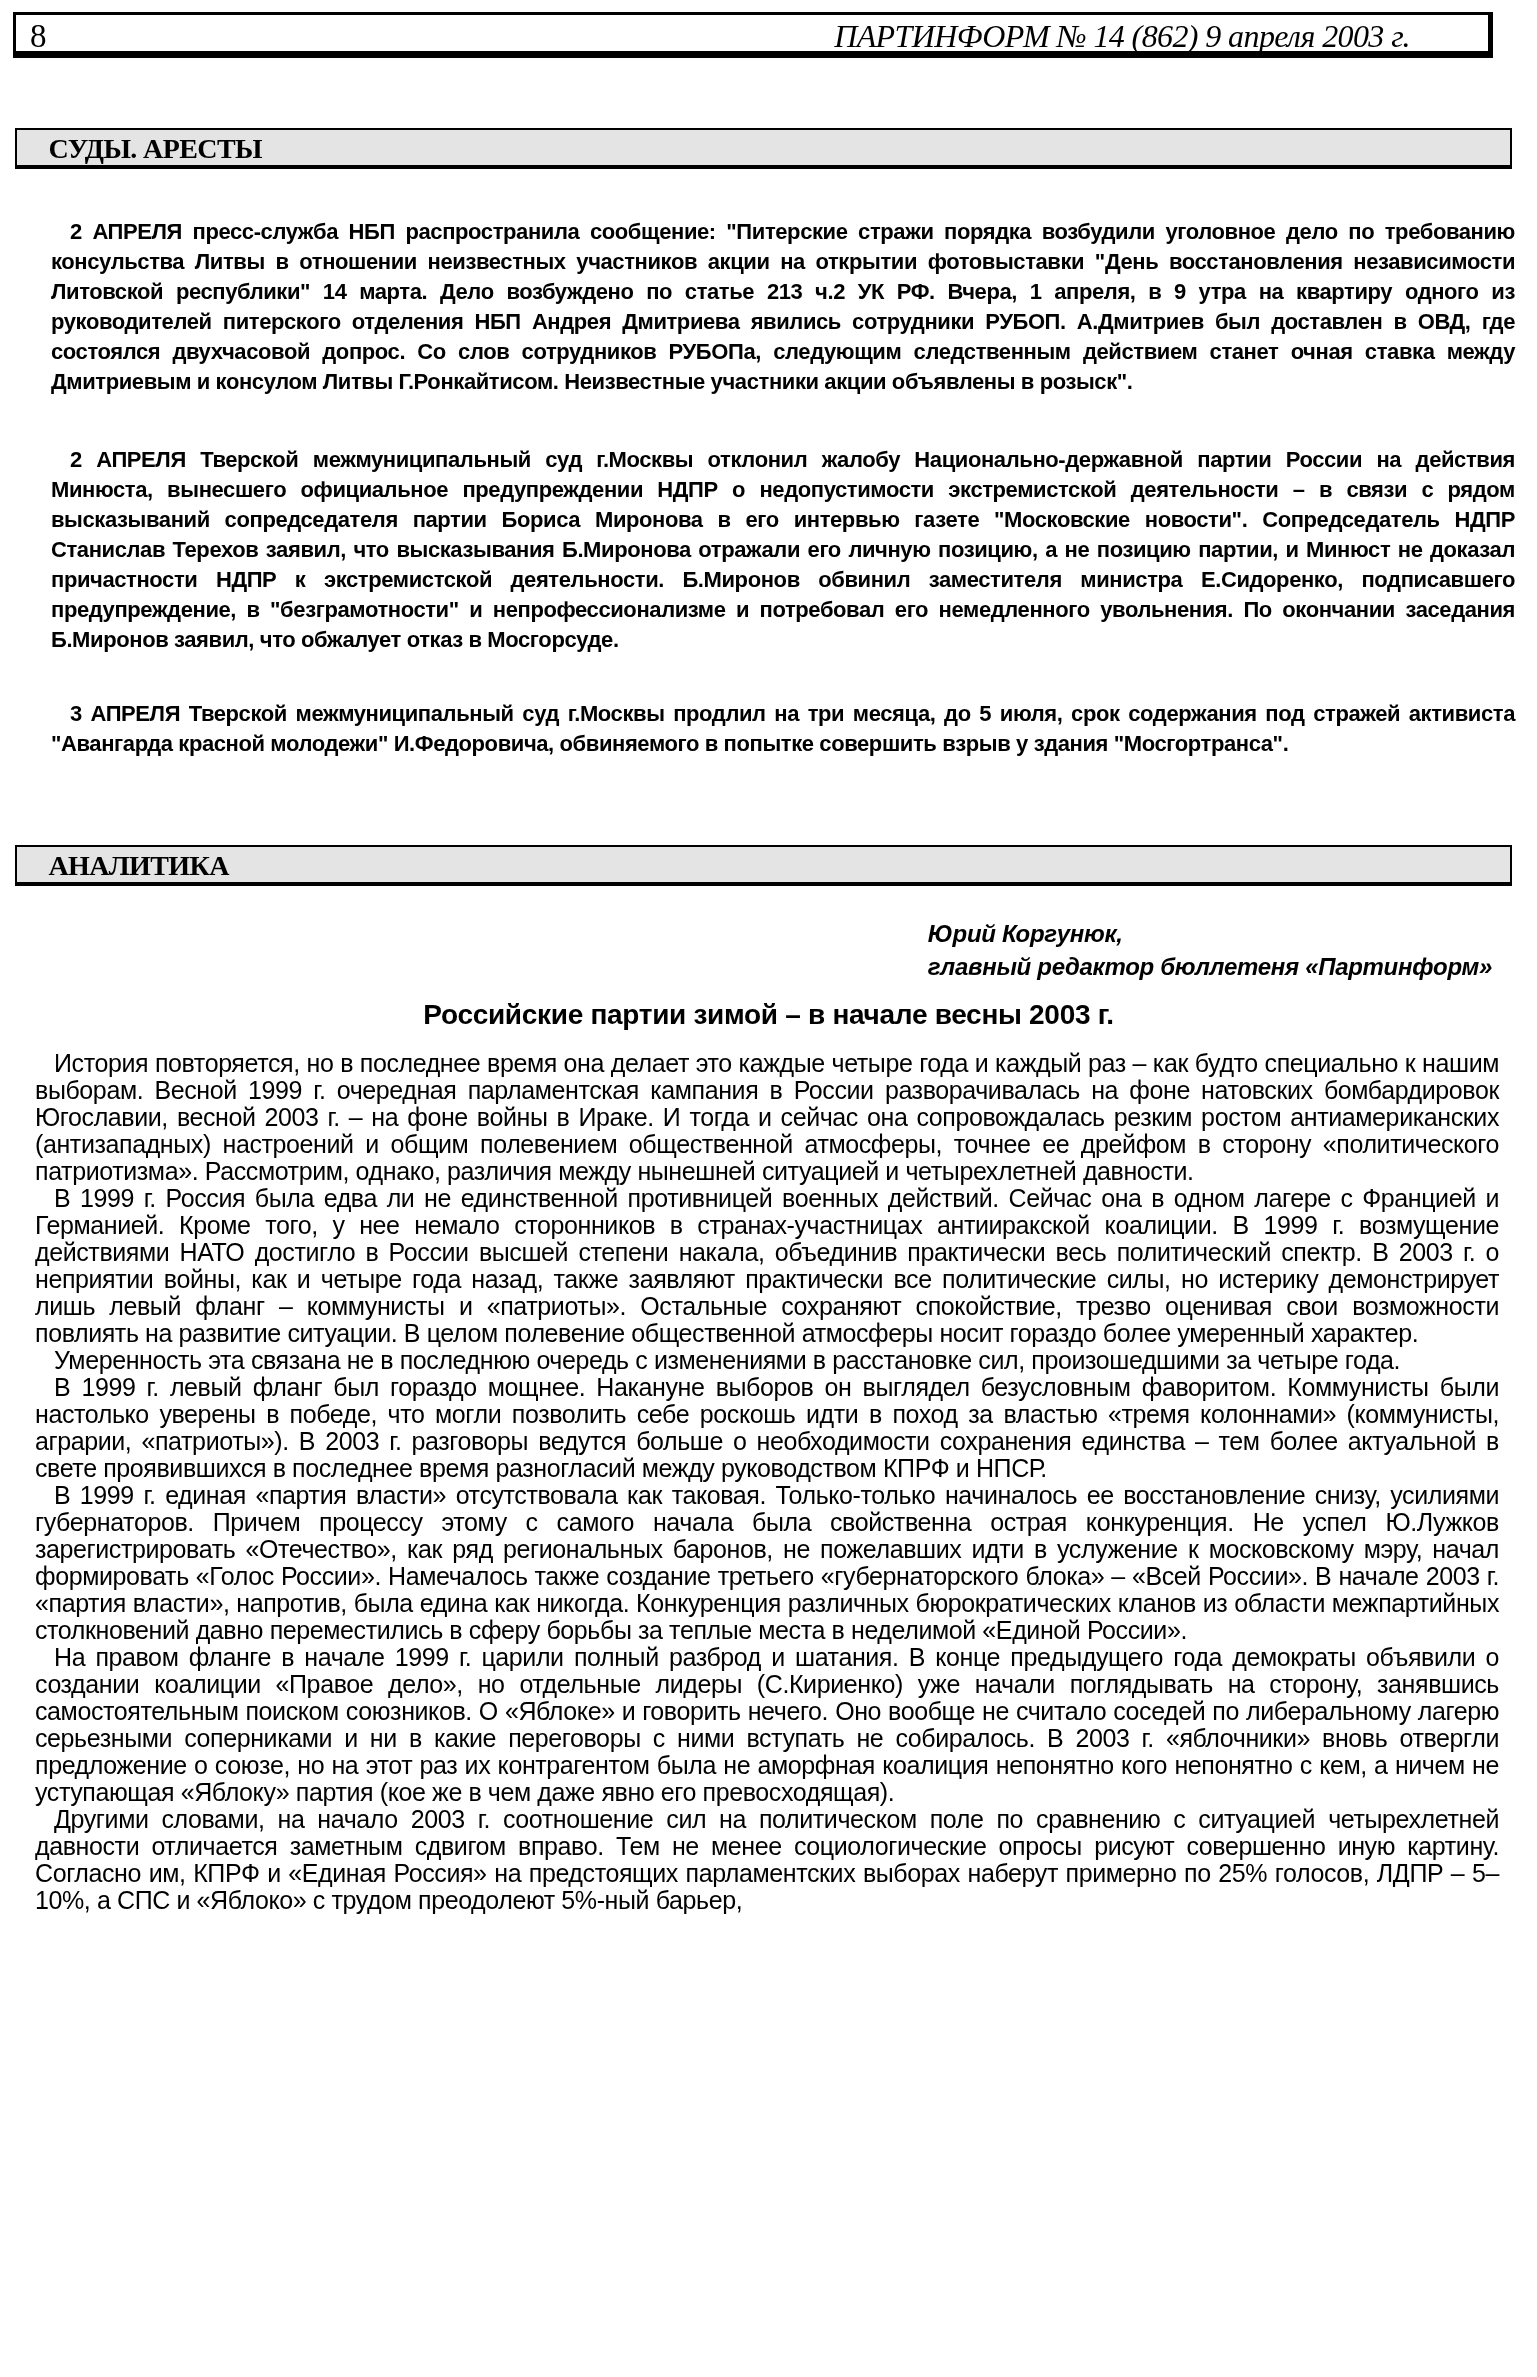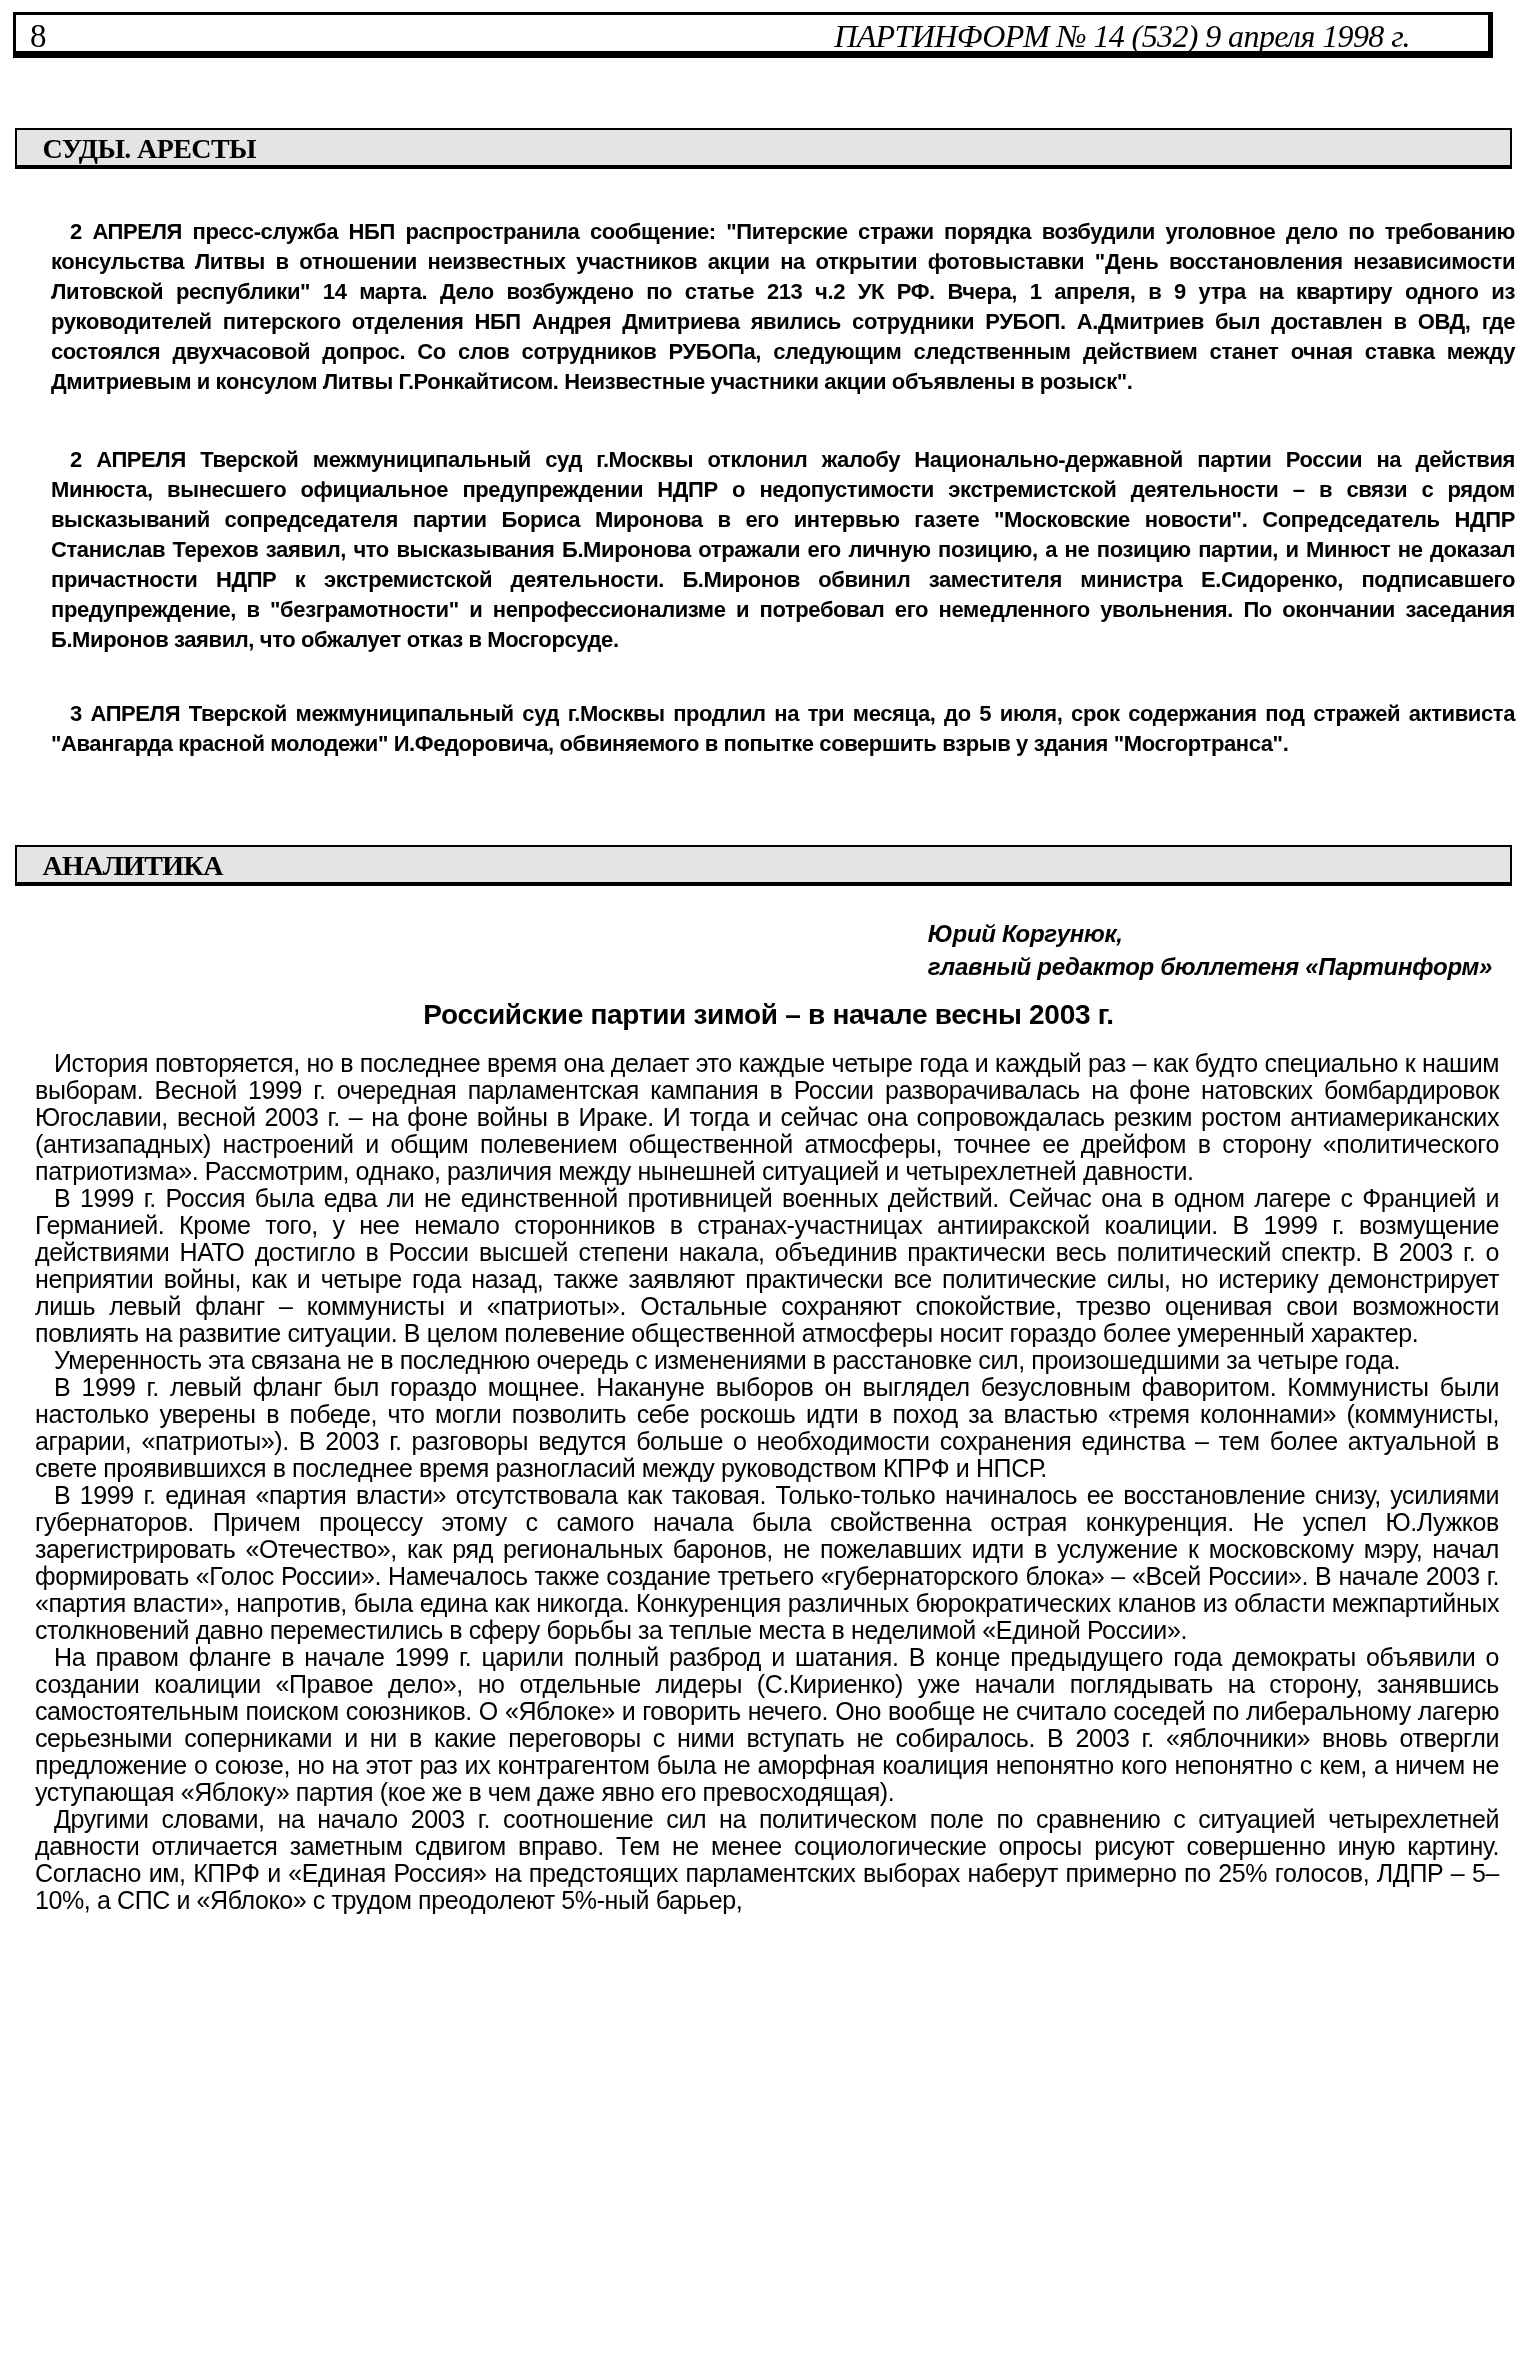--- a/index.html
+++ b/index.html
@@ -21,21 +21,21 @@
     font-family: "Liberation Serif", serif; font-style: italic; font-size: 32px; line-height: 38px;
     letter-spacing: -0.6px;
   }
 
   
   .rubric {
     position: absolute; left: 15.4px; width: 1497px; height: 41px;
     background: #e4e4e4; border: 2.6px solid #000; border-bottom-width: 4.5px; box-sizing: border-box;
   }
   .rubric span {
-    position: absolute; left: 25px; top: 1.3px;
+    position: absolute; left: 31px; top: 1.3px;
     font-family: "Liberation Serif", serif; font-weight: bold; font-size: 28px; line-height: 36px;
     letter-spacing: -0.6px;
   }
   .rubric-courts { top: 128px; }
   .rubric-analytics { top: 845px; }
 
   
   .news {
     position: absolute; left: 35px; width: 1464px;
     font-family: "Liberation Sans", sans-serif; font-weight: bold; font-size: 22px; line-height: 30px;
@@ -66,21 +66,21 @@
   }
   .article-body p { margin: 0; text-align: justify; text-indent: 19px; }
 </style>
 </head>
 <body>
 
 <div class="page">
 
   <div class="run-header">
     <span class="pageno">8</span>
-    <span class="issue">ПАРТИНФОРМ № 14 (532) 9 апреля 1998 г.</span>
+    <span class="issue">ПАРТИНФОРМ № 14 (862) 9 апреля 2003 г.</span>
   </div>
 
   <div class="rubric rubric-courts">
     <span>СУДЫ. АРЕСТЫ</span>
   </div>
 
   <p class="news news-1"><span class="date">2 АПРЕЛЯ</span><span> пресс-служба НБП распространила сообщение: "Питерские стражи порядка возбудили уголовное дело по требованию консульства Литвы в отношении неизвестных участников акции на открытии фотовыставки "День восстановления независимости Литовской республики" 14 марта. Дело возбуждено по статье 213 ч.2 УК РФ. Вчера, 1 апреля, в 9 утра на квартиру одного из руководителей питерского отделения НБП Андрея Дмитриева явились сотрудники РУБОП. А.Дмитриев был доставлен в ОВД, где состоялся двухчасовой допрос. Со слов сотрудников РУБОПа, следующим следственным действием станет очная ставка между Дмитриевым и консулом Литвы Г.Ронкайтисом. Неизвестные участники акции объявлены в розыск".</span></p>
 
   <p class="news news-2"><span class="date">2 АПРЕЛЯ</span><span> Тверской межмуниципальный суд г.Москвы отклонил жалобу Национально-державной партии России на действия Минюста, вынесшего официальное предупреждении НДПР о недопустимости экстремистской деятельности – в связи с рядом высказываний сопредседателя партии Бориса Миронова в его интервью газете "Московские новости". Сопредседатель НДПР Станислав Терехов заявил, что высказывания Б.Миронова отражали его личную позицию, а не позицию партии, и Минюст не доказал причастности НДПР к экстремистской деятельности. Б.Миронов обвинил заместителя министра Е.Сидоренко, подписавшего предупреждение, в "безграмотности" и непрофессионализме и потребовал его немедленного увольнения. По окончании заседания Б.Миронов заявил, что обжалует отказ в Мосгорсуде.</span></p>
 

